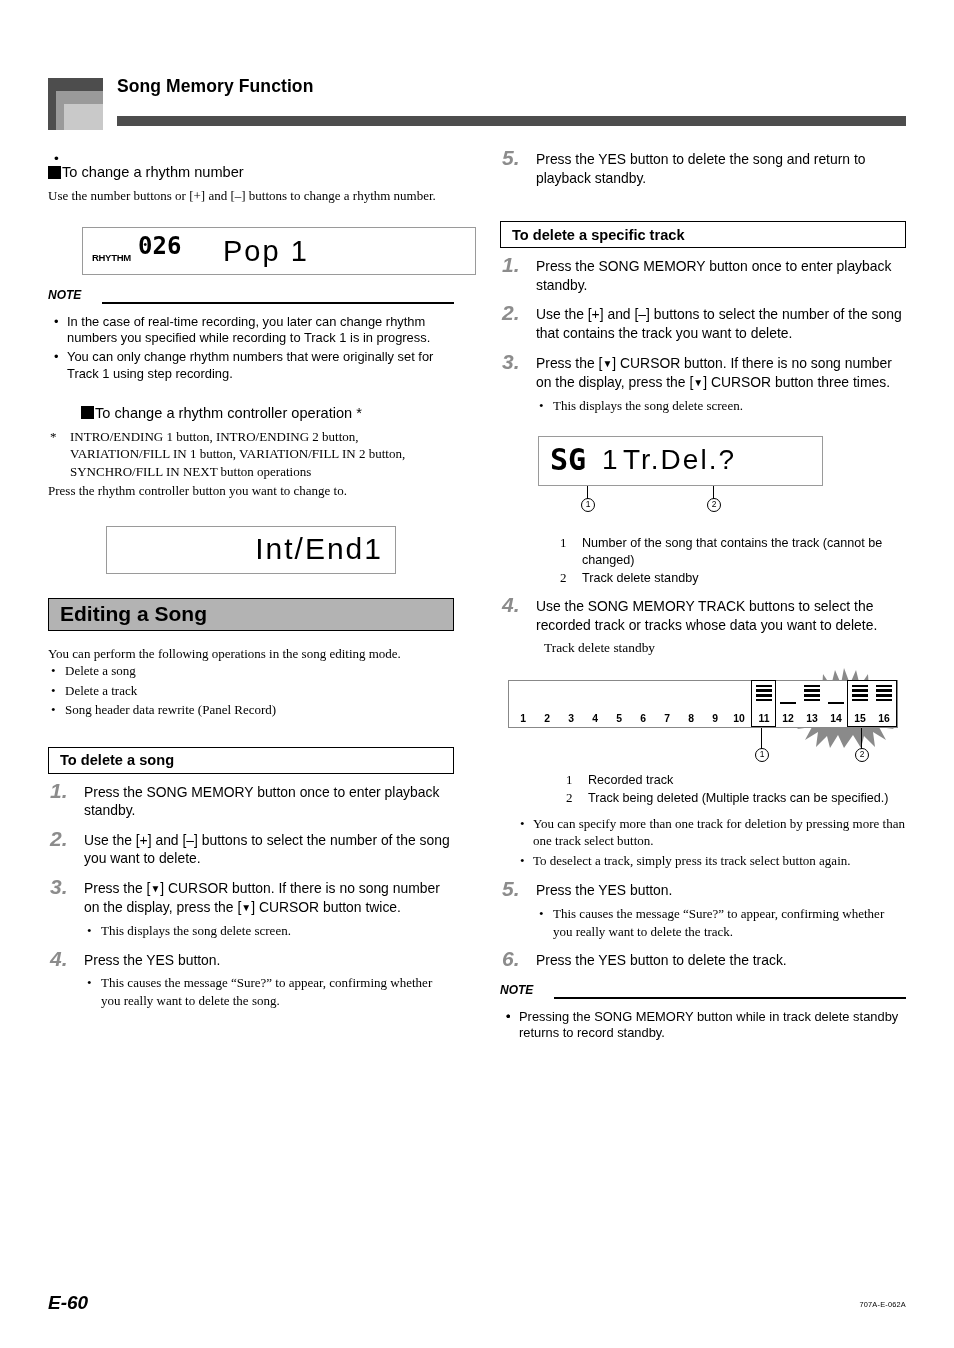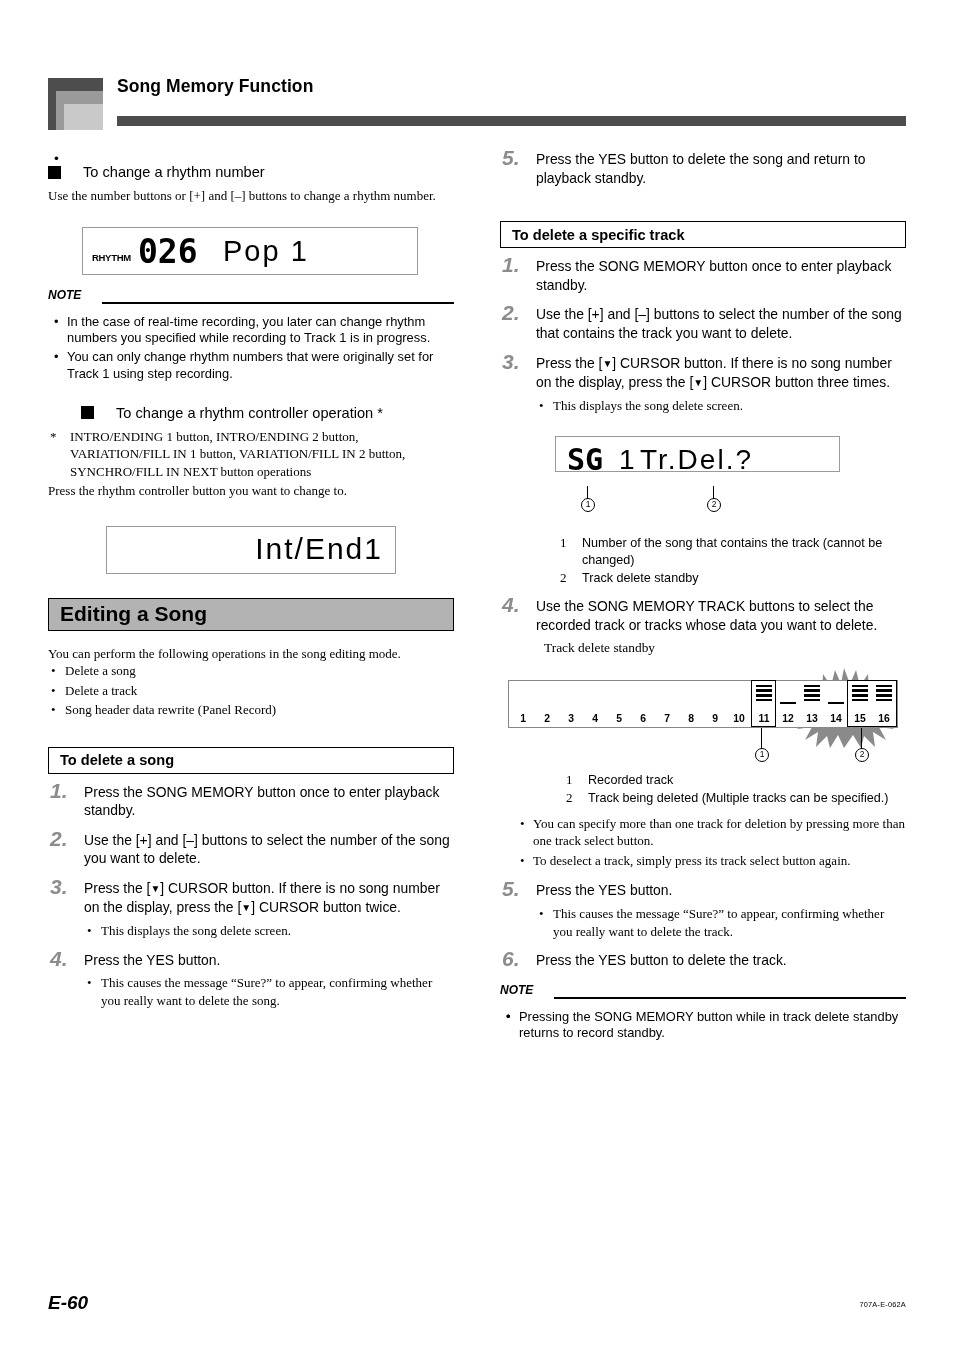--- a/index.html
+++ b/index.html
@@ -27,21 +27,21 @@
   .serif{font-family:"Liberation Serif",serif;font-size:13px;line-height:17.5px;}
   .sans{font-family:"Liberation Sans",sans-serif;font-size:13.7px;line-height:18.5px;}
 
   
   .bul{position:relative;padding-left:19px;margin:0 0 2px 0;}
   .bul>.dot{position:absolute;left:6px;top:0;}
   .bul.ind{padding-left:33px;}
   .bul.ind>.dot{left:20px;}
 
   
-  .sqhead{display:flex;align-items:center;gap:22px;margin:14px 0 7px 0;}
+  .sqhead{display:flex;align-items:center;gap:1px;margin:14px 0 7px 0;}
   .sqhead .blk{width:13px;height:13px;background:#000;flex:none;}
   .sqhead .txt{font-family:"Liberation Sans",sans-serif;font-size:14.6px;}
 
   
   .lcd{border:1.5px solid #9a9a9a;background:#fff;position:relative;box-sizing:border-box;}
   .lcdtxt{font-family:"Liberation Sans",sans-serif;letter-spacing:2px;}
   .seg{font-family:"DejaVu Sans Mono",monospace;font-weight:bold;letter-spacing:0px;}
   .rhythm-lab{font-family:"Liberation Sans",sans-serif;font-weight:bold;font-size:9.5px;
               letter-spacing:-.3px;}
 
@@ -119,23 +119,23 @@
     <div class="bul sans">
       <span class="dot">•</span>
     </div>
 
     <div class="sqhead">
       <span class="blk"></span>
       <span class="txt">To change a rhythm number</span>
     </div>
     <div class="serif">Use the number buttons or [+] and [–] buttons to change a rhythm number.</div>
 
-    <div class="lcd" style="margin:22px 0 10px 34px;width:336px;height:48px;">
+    <div class="lcd" style="margin:22px 0 10px 34px;width:394px;height:48px;">
       <span class="rhythm-lab" style="position:absolute;left:9px;top:24px;">RHYTHM</span>
-      <span class="seg" style="position:absolute;left:55px;top:4px;font-size:33px;">026</span>
+      <span class="seg" style="position:absolute;left:55px;top:4px;font-size:24px;">026</span>
       <span class="lcdtxt" style="position:absolute;left:140px;top:7px;font-size:29px;">Pop  1</span>
     </div>
 
     <div class="note">
       <span class="lbl">NOTE</span>
       <span class="rule"></span>
     </div>
     <div class="bul sans" style="font-size:12.9px;line-height:16.8px;">
       <span class="dot">•</span>
       <span>In the case of real-time recording, you later can change rhythm numbers you specified while recording to Track 1 is in progress.</span>
@@ -239,21 +239,21 @@
       <div class="body">
         <span>Press the [</span><span class="tri">▼</span><span>] CURSOR button. If there is no song number on the display, press the [</span><span class="tri">▼</span><span>] CURSOR button three times.</span>
       </div>
       <div class="bul serif sub" style="padding-left:17px;">
         <span class="dot" style="left:3px;">•</span>
         <span>This displays the song delete screen.</span>
       </div>
     </div>
 
     <div style="position:relative;height:98px;margin-top:22px;">
-      <div class="lcd" style="position:absolute;left:55px;top:0;width:285px;height:36px;">
+      <div class="lcd" style="position:absolute;left:38px;top:0;width:285px;height:50px;">
         <span class="seg" style="position:absolute;left:11px;top:5px;font-size:30px;">SG</span>
         <span class="lcdtxt" style="position:absolute;left:63px;top:7px;font-size:28px;">1</span>
         <span class="lcdtxt" style="position:absolute;left:84px;top:7px;font-size:28px;">Tr.Del.?</span>
       </div>
       <div class="callout" style="left:87px;top:50px;height:13px;"></div>
       <span class="circnum" style="position:absolute;left:81px;top:62px;">1</span>
       <div class="callout" style="left:213px;top:50px;height:13px;"></div>
       <span class="circnum" style="position:absolute;left:207px;top:62px;">2</span>
     </div>
 

